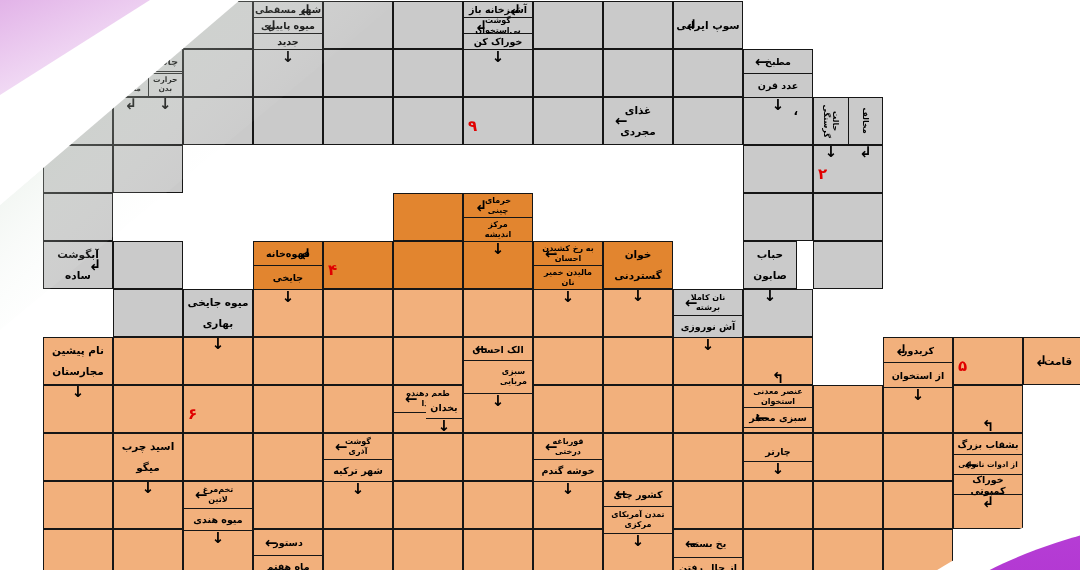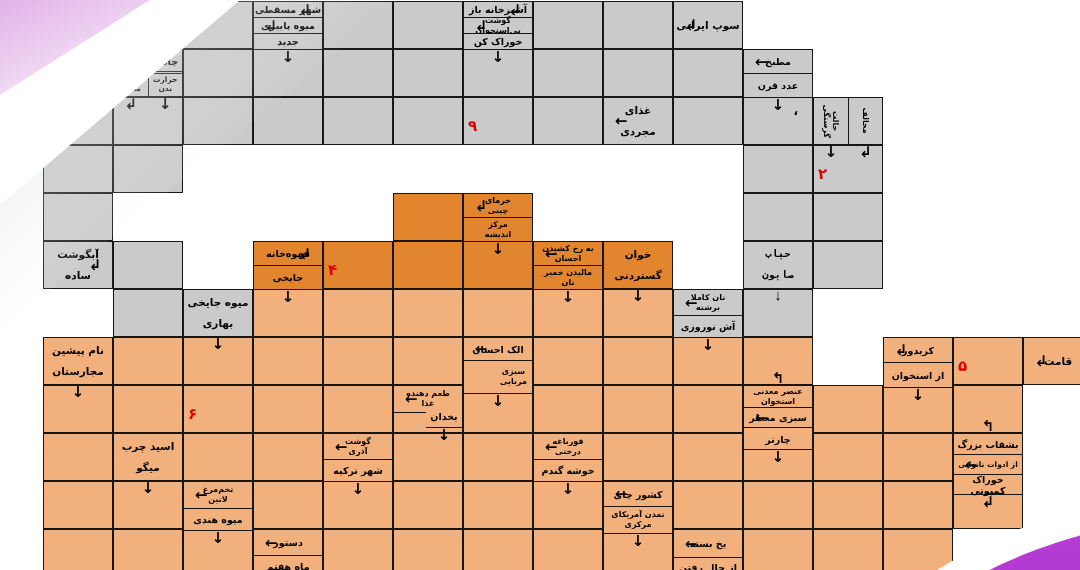--- a/index.html
+++ b/index.html
@@ -203,21 +203,21 @@
           <span class="arrow below">↓</span>
         </div>
       </div>
       <div class="cell k-d cluecell" style="left: 603px; top: 241px; width: 70px; height: 48px;">
         <div class="strip one" style="top: 0px; height: 46px;">
           <span>خوان
 گستردنی</span>
           <span class="arrow below">↓</span>
         </div>
       </div>
-      <div class="cell k-g cluecell" style="left: 743px; top: 241px; width: 70px; height: 48px; font-family: Liberation Mono, monospace;">
+      <div class="cell k-g cluecell" style="left: 743px; top: 241px; width: 54px; height: 48px;">
         <div class="strip one" style="top: 0px; height: 46px;">
           <span>حباب
 صابون</span>
           <span class="arrow below">↓</span>
         </div>
       </div>
       <div class="cell k-g" style="left: 813px; top: 241px; width: 70px; height: 48px;"></div>
       <div class="cell k-g" style="left: 113px; top: 289px; width: 70px; height: 48px;"></div>
       <div class="cell k-g cluecell" style="left: 183px; top: 289px; width: 70px; height: 48px;">
         <div class="strip one" style="top: 0px; height: 46px;">
@@ -296,40 +296,40 @@
         <span class="num ml">۶</span>
       </div>
       <div class="cell k-l" style="left: 253px; top: 385px; width: 70px; height: 48px;"></div>
       <div class="cell k-l" style="left: 323px; top: 385px; width: 70px; height: 48px;"></div>
       <div class="cell k-l cluecell" style="left: 393px; top: 385px; width: 70px; height: 48px;">
         <div class="strip two" style="top: 0px; height: 27px;">
           <span>طعم دهنده
 غذا</span>
           <span class="arrow left">←</span>
         </div>
-        <div class="strip sline" style="top: 20px; height: 22px; margin-left: 32px;">
+        <div class="strip sline" style="top: 11px; height: 22px; margin-left: 32px;">
           <span>یخدان</span>
           <span class="arrow below">↓</span>
         </div>
       </div>
       <div class="cell k-l" style="left: 463px; top: 385px; width: 70px; height: 48px;"></div>
       <div class="cell k-l" style="left: 533px; top: 385px; width: 70px; height: 48px;"></div>
       <div class="cell k-l" style="left: 603px; top: 385px; width: 70px; height: 48px;"></div>
       <div class="cell k-l" style="left: 673px; top: 385px; width: 70px; height: 48px;"></div>
       <div class="cell k-l cluecell" style="left: 743px; top: 385px; width: 70px; height: 48px;">
         <div class="strip two" style="top: 0px; height: 22px;">
           <span>عنصر معدنی
 استخوان</span>
           <span class="arrow above">↰</span>
         </div>
         <div class="strip sline" style="top: 22px; height: 20px;">
           <span>سبزی معطر</span>
           <span class="arrow left">←</span>
         </div>
-        <div class="strip sline" style="top: 44px; height: 20px;">
+        <div class="strip sline" style="top: 56px; height: 20px;">
           <span>چارتر</span>
           <span class="arrow below">↓</span>
         </div>
       </div>
       <div class="cell k-l" style="left: 813px; top: 385px; width: 70px; height: 48px;"></div>
       <div class="cell k-l" style="left: 883px; top: 385px; width: 70px; height: 48px;"></div>
       <div class="cell k-l" style="left: 953px; top: 385px; width: 70px; height: 48px;"></div>
       <div class="cell k-l" style="left: 43px; top: 433px; width: 70px; height: 48px;"></div>
       <div class="cell k-l cluecell" style="left: 113px; top: 433px; width: 70px; height: 48px;">
         <div class="strip one" style="top: 0px; height: 46px;">

